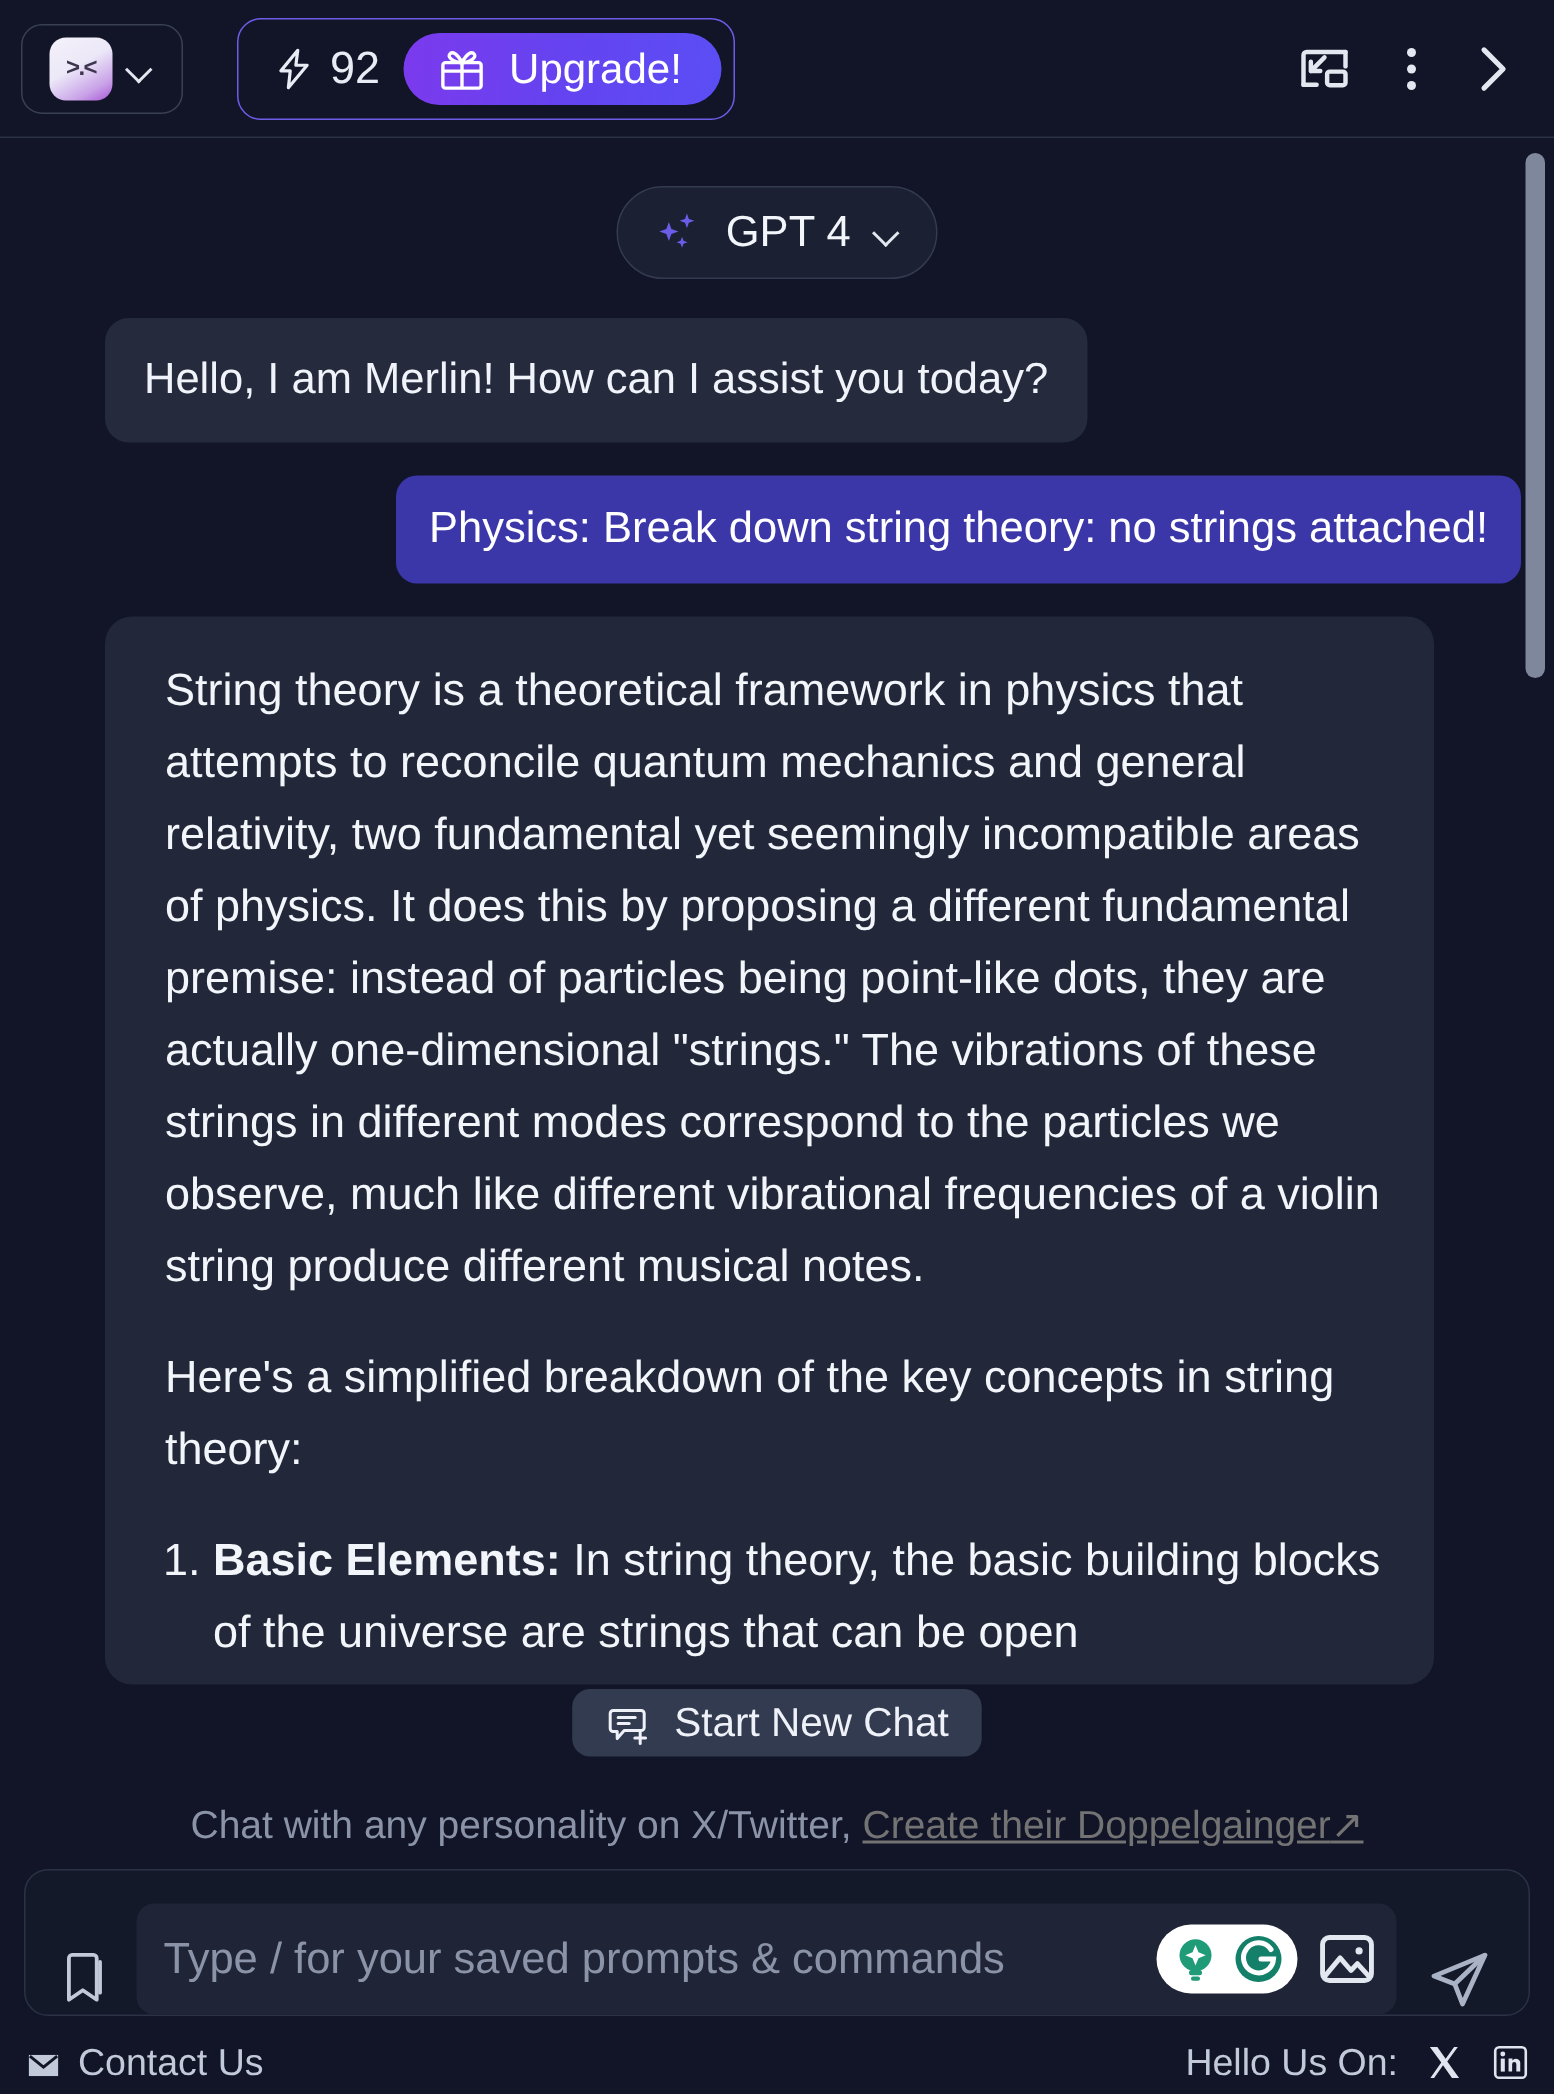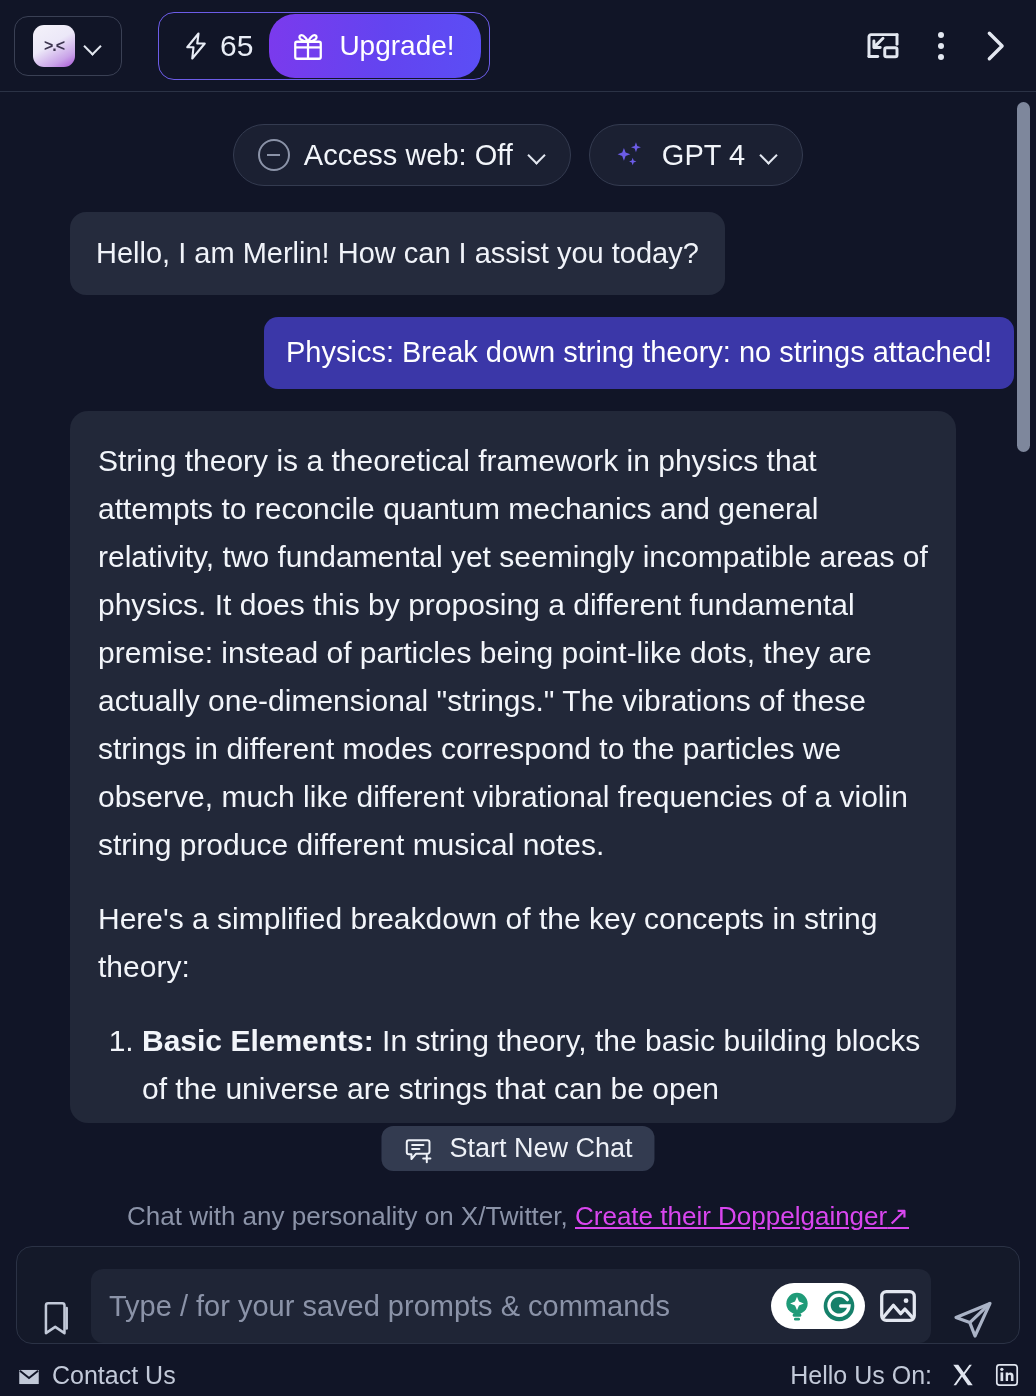--- a/index.html
+++ b/index.html
@@ -43,21 +43,21 @@
   .credits-wrap {
     margin-left: 36px;
     height: 68px;
     border: 1.5px solid #6c5ce7; border-radius: 16px;
     display: flex; align-items: center;
     padding: 0 8px 0 22px; gap: 16px;
   }
   .credits { display: flex; align-items: center; gap: 9px; cursor: pointer; }
   .credits .num { font-size: 30px; color: #e8ecf5; font-weight: 400; }
   .upgrade-btn {
-    height: 64px; border-radius: 26px;
+    height: 48px; border-radius: 26px;
     background: linear-gradient(95deg, #7b3aed 0%, #6344f0 55%, #5b4ef5 100%);
     display: flex; align-items: center; gap: 14px;
     padding: 0 26px 0 22px; cursor: pointer; border: none;
   }
   .upgrade-btn .lbl { font-size: 28px; color: #fff; }
   .hdr-right {
     margin-left: auto; display: flex; align-items: center; gap: 30px;
     padding-right: 6px;
   }
   .hdr-icon { cursor: pointer; display: flex; align-items: center; }
@@ -106,21 +106,21 @@
     padding: 17px 22px; max-width: 820px;
     font-size: 29px; color: #ffffff; line-height: 1.3;
   }
   .bubble-answer {
     background: #222839; border-radius: 18px;
     padding: 26px 28px 0 28px;
     font-size: 30px; color: #f2f5fa; line-height: 1.6;
     width: 886px;
     max-height: 720px; overflow: hidden;
   }
-  .bubble-answer p { margin-bottom: 26px; }
+  .bubble-answer p { margin-bottom: 26px; margin-left: 12px; }
   .bubble-answer ol { margin-left: 44px; }
   .bubble-answer li { margin-bottom: 10px; }
   .bubble-answer li b { font-weight: 700; }
 
   
   .float-actions {
     position: absolute; left: 50%; transform: translateX(-50%);
     bottom: 18px; display: flex; gap: 18px; z-index: 5;
   }
   .fab {
@@ -140,21 +140,21 @@
     background: #7e879c; cursor: pointer;
   }
 
   
   .promo {
     flex: 0 0 auto; text-align: center;
     font-size: 26px; color: #8b93a8;
     padding: 12px 0 14px;
   }
   .promo a {
-    color: #d946ef; text-decoration: underline; cursor: pointer;
+    color: #737373; text-decoration: underline; cursor: pointer;
   }
 
   
   .input-outer {
     flex: 0 0 auto; margin: 0 16px 10px;
     border: 1px solid #2b3245; border-radius: 16px;
     background: #141929;
     height: 98px; display: flex; align-items: flex-end;
     padding: 0 14px 0 18px; gap: 14px;
   }
@@ -197,21 +197,21 @@
   <div class="avatar-box">
     <div class="avatar">&gt;.&lt;</div>
     <span class="chev"></span>
   </div>
 
   <div class="credits-wrap">
     <div class="credits">
       <svg width="30" height="34" viewBox="0 0 24 24" fill="none">
         <path d="M14 2 L5 13 h5 l-1 9 L19 10 h-6 z" stroke="#e8ecf5" stroke-width="1.7" stroke-linejoin="round" fill="none"></path>
       </svg>
-      <span class="num">65</span>
+      <span class="num">92</span>
     </div>
     <div class="upgrade-btn">
       <svg width="34" height="34" viewBox="0 0 24 24" fill="none">
         <rect x="3" y="9" width="18" height="12" rx="1.2" stroke="#fff" stroke-width="1.6"></rect>
         <line x1="3" y1="13" x2="21" y2="13" stroke="#fff" stroke-width="1.6"></line>
         <line x1="12" y1="9" x2="12" y2="21" stroke="#fff" stroke-width="1.6"></line>
         <path d="M12 9 C12 9 9 3 6.6 4.6 C4.6 6 7.5 9 12 9 Z" stroke="#fff" stroke-width="1.6" fill="none"></path>
         <path d="M12 9 C12 9 15 3 17.4 4.6 C19.4 6 16.5 9 12 9 Z" stroke="#fff" stroke-width="1.6" fill="none"></path>
       </svg>
       <span class="lbl">Upgrade!</span>
@@ -237,27 +237,20 @@
       <svg width="34" height="44" viewBox="0 0 24 30" fill="none">
         <path d="M8 6 L17 15 L8 24" stroke="#e3e7f0" stroke-width="2.4" stroke-linecap="round" stroke-linejoin="round"></path>
       </svg>
     </span>
   </div>
 </div>
 
 <div class="chat-area">
 
   <div class="pills">
-    <div class="pill">
-      <span class="circ-minus">
-          <i></i>
-        </span>
-      <span>Access web: Off</span>
-      <span class="mini-chev"></span>
-    </div>
     <div class="pill">
       <svg width="34" height="34" viewBox="0 0 24 24">
         <path d="M7 7 L8.2 10.3 L11.5 11.5 L8.2 12.7 L7 16 L5.8 12.7 L2.5 11.5 L5.8 10.3 Z" fill="#6c5ce7"></path>
         <path d="M15.5 3 L16.4 5.6 L19 6.5 L16.4 7.4 L15.5 10 L14.6 7.4 L12 6.5 L14.6 5.6 Z" fill="#6c5ce7"></path>
         <path d="M13.2 14 L13.9 15.9 L15.8 16.6 L13.9 17.3 L13.2 19.2 L12.5 17.3 L10.6 16.6 L12.5 15.9 Z" fill="#6c5ce7"></path>
       </svg>
       <span>GPT 4</span>
       <span class="mini-chev"></span>
     </div>
   </div>

